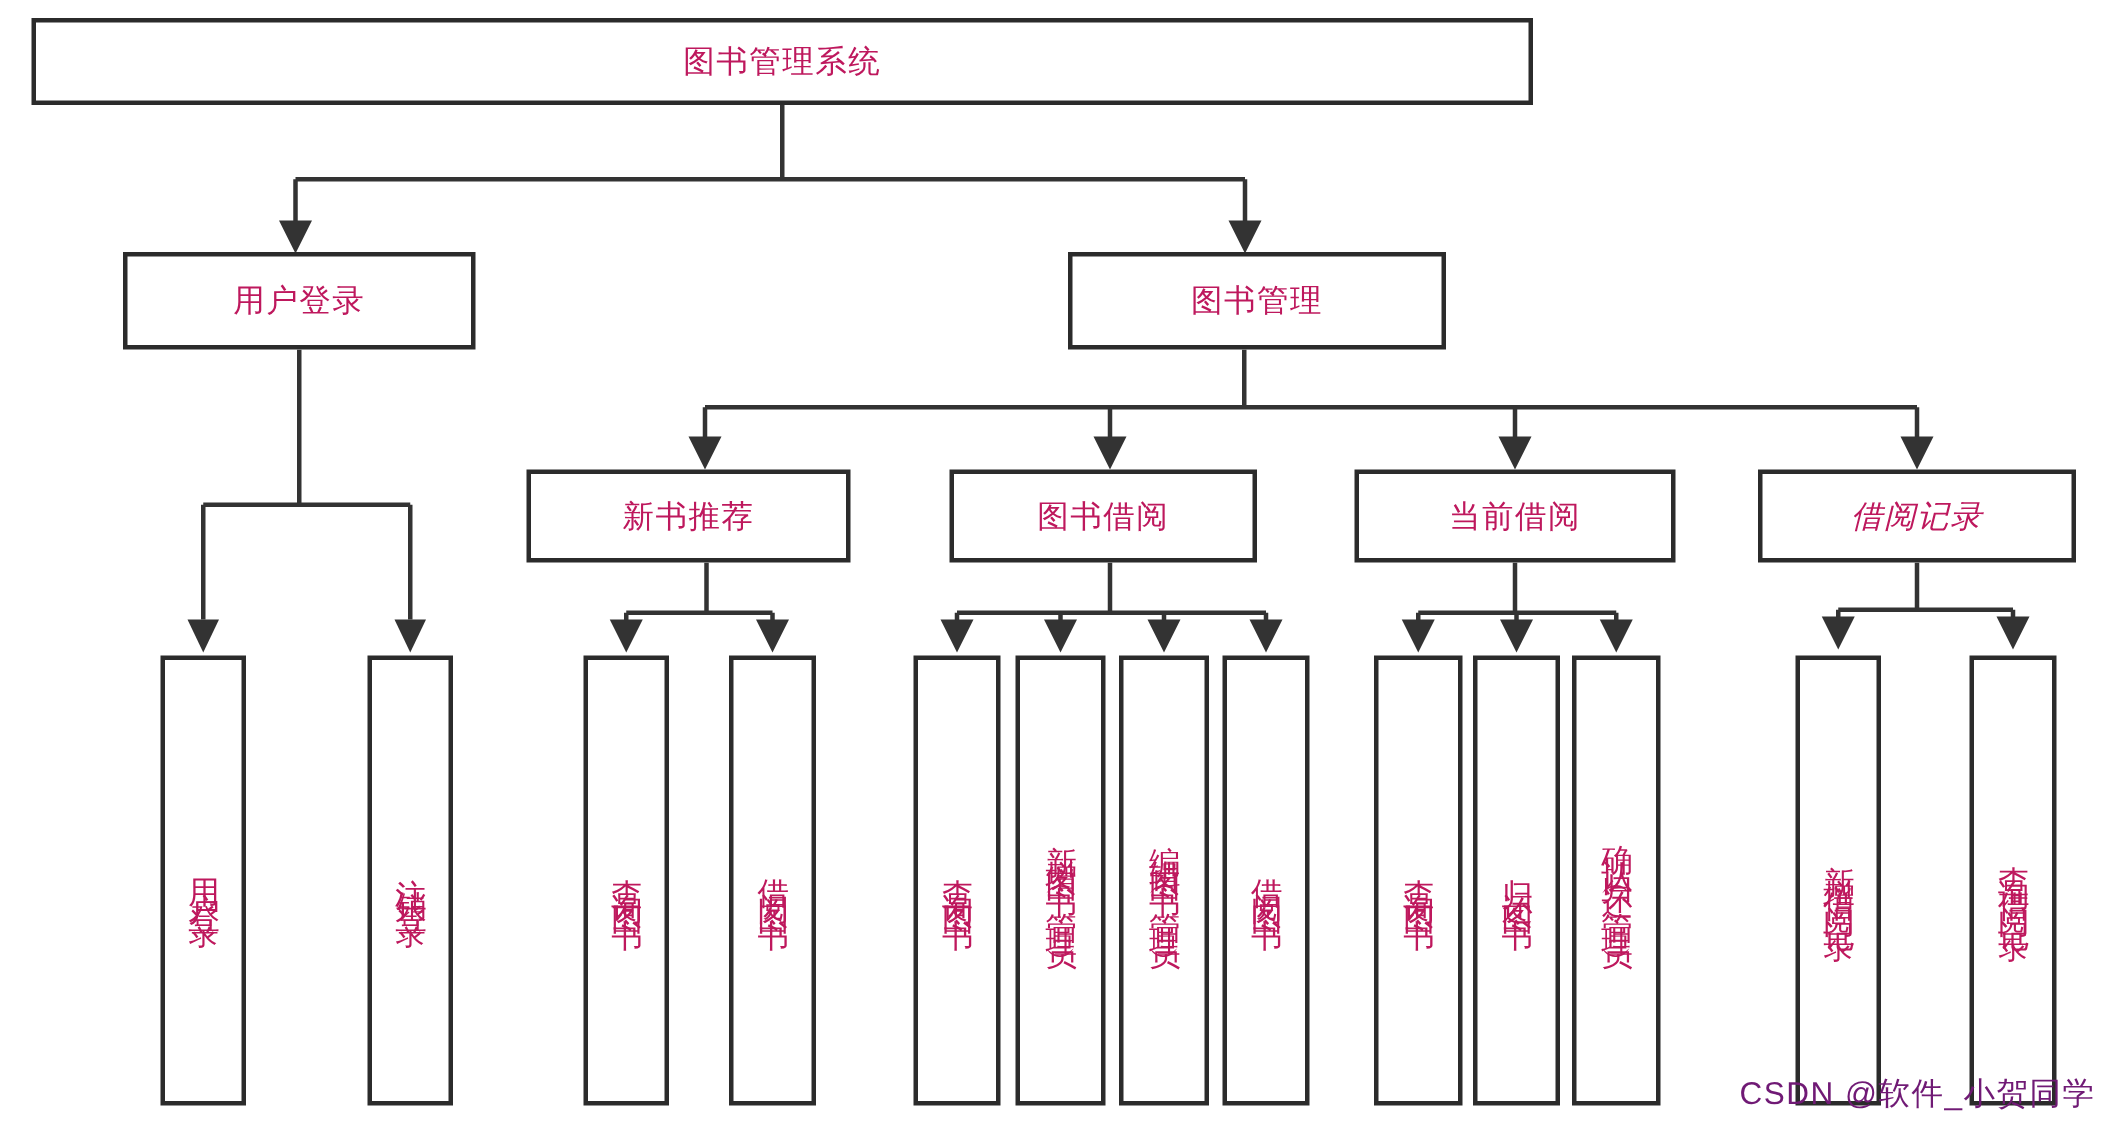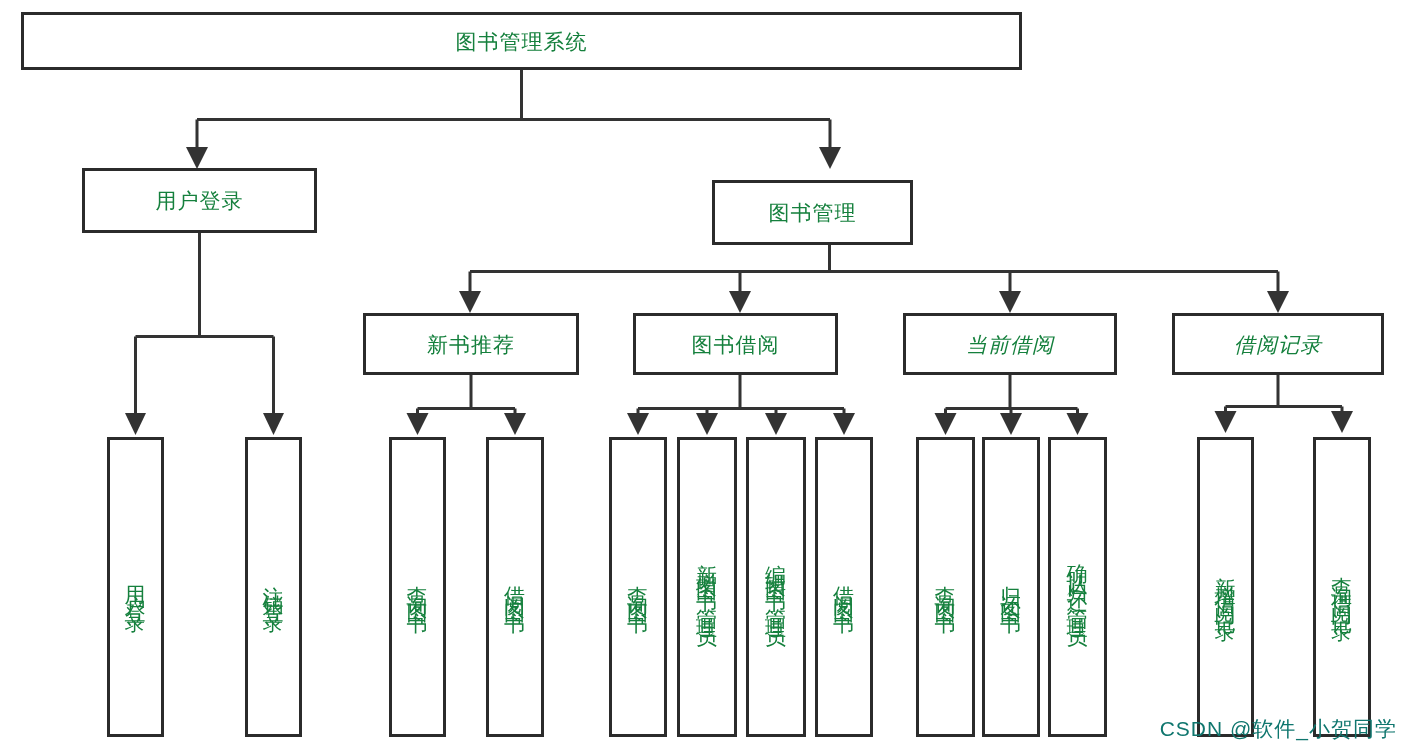--- a/index.html
+++ b/index.html
@@ -11,47 +11,47 @@
     overflow:hidden;
   }
   #connectors{position:absolute;left:0;top:0;pointer-events:none;}
   #connectors path{stroke:#333333;stroke-width:3;fill:none;}
   #connectors polygon{fill:#333333;stroke:none;}
   .box{
     position:absolute;
     box-sizing:border-box;
     background:#ffffff;
     border:3px solid #2b2b2b;
-    color:#15803d;
+    color:#be185d;
     display:flex;align-items:center;justify-content:center;
     font-size:21px;
     letter-spacing:1px;
     line-height:1;
   }
   .vbox{
     writing-mode:vertical-rl;
     text-orientation:mixed;
     letter-spacing:9px;
     font-size:21px;
   }
   #watermark{
     position:absolute;
     right:8px;bottom:4px;
     font-size:21px;
-    color:#0f766e;
+    color:#701a75;
     letter-spacing:1px;
     white-space:nowrap;
   }
   
   #n-root{left:21px;top:12px;width:1001px;height:58px;}
   #n-l2a{left:82px;top:168px;width:235px;height:65px;}
-  #n-l2b{left:712px;top:180px;width:201px;height:65px;}
-  #n-l3a{left:363px;top:313px;width:216px;height:62px;}
+  #n-l2b{left:712px;top:168px;width:252px;height:65px;}
+  #n-l3a{left:351px;top:313px;width:216px;height:62px;}
   #n-l3b{left:633px;top:313px;width:205px;height:62px;}
-  #n-l3c{left:903px;top:313px;width:214px;height:62px;font-style:italic;}
+  #n-l3c{left:903px;top:313px;width:214px;height:62px;}
   #n-l3d{left:1172px;top:313px;width:212px;height:62px;font-style:italic;}
   .leaf{top:437px;height:300px;}
   #n-a1{left:107px;width:57px;}
   #n-a2{left:245px;width:57px;}
   #n-b1{left:389px;width:57px;}
   #n-b2{left:486px;width:58px;}
   #n-c1{left:609px;width:58px;}
   #n-c2{left:677px;width:60px;}
   #n-c3{left:746px;width:60px;}
   #n-c4{left:815px;width:58px;}

